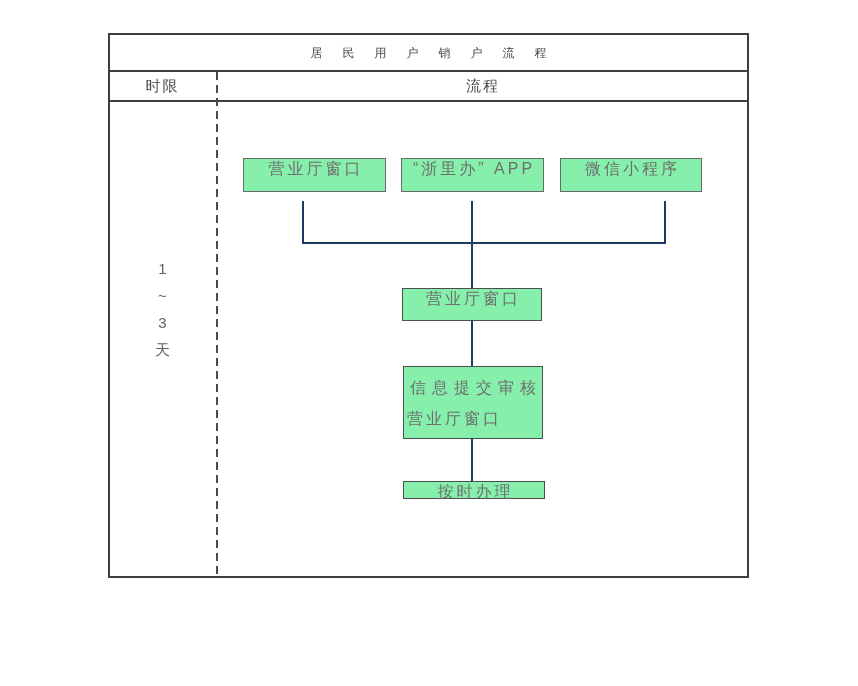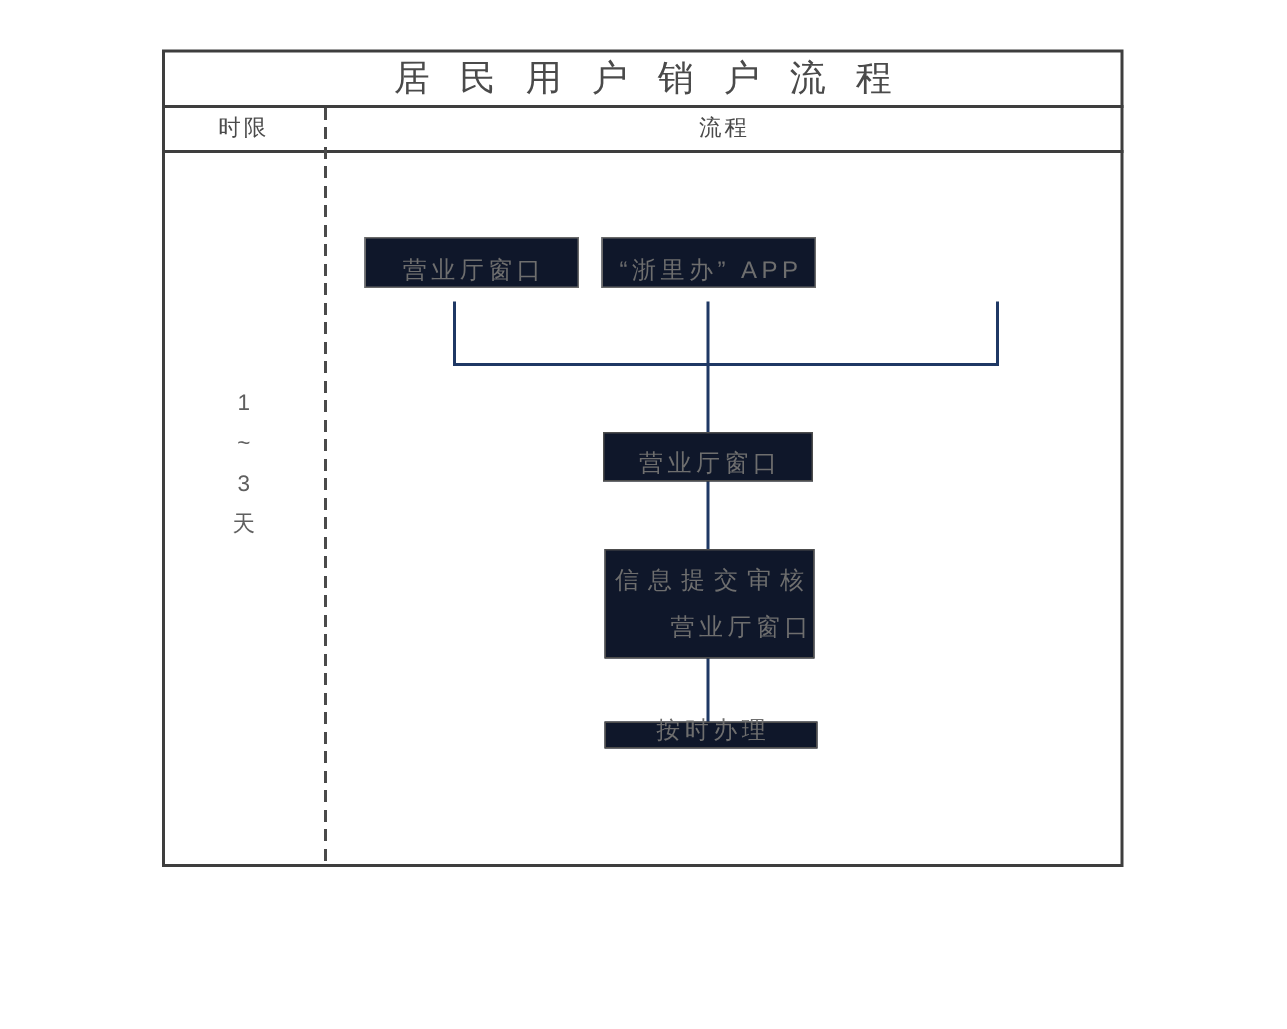--- a/index.html
+++ b/index.html
@@ -18,21 +18,21 @@
     border: 2px solid #3e3e3e;
     box-sizing: border-box;
     background: #ffffff;
   }
   .abs { position: absolute; box-sizing: border-box; }
 
   .title {
     left: 108px; top: 37px; width: 641px; height: 32px;
     line-height: 32px;
     text-align: center;
-    font-size: 24px;
+    font-size: 12px;
     letter-spacing: 20px;
     text-indent: 20px;
     color: #4a4a4a;
     white-space: nowrap;
   }
   .sep { background: #3e3e3e; height: 2px; left: 108px; width: 641px; }
   .sep1 { top: 70px; }
   .sep2 { top: 100px; }
 
   .hdr {
@@ -51,22 +51,22 @@
 
   .duration {
     left: 108px; top: 255px; width: 109px;
     text-align: center;
     font-size: 15px; line-height: 27px;
     color: #5f5f5f;
   }
 
   .node {
     border: 1.5px solid #666666;
-    background: #0f172a;
-    display: flex; align-items: flex-end; justify-content: center;
+    background: #86efac;
+    display: flex; align-items: flex-start; justify-content: center;
     font-size: 16px; color: #6e6e6e;
     letter-spacing: 3px; text-indent: 3px;
     white-space: nowrap;
   }
   .channel { top: 158px; height: 34px; border-color: #6a6a6a; }
   .ch1 { left: 243px; width: 143px; }
   .ch2 { left: 401px; width: 143px; }
   .ch3 { left: 560px; width: 142px; }
 
   .step { border-color: #4d4d4d; }
@@ -108,20 +108,23 @@
     <div>3</div>
     <div>天</div>
   </div>
 
   <div class="abs node channel ch1">
     <span>营业厅窗口</span>
   </div>
   <div class="abs node channel ch2">
     <span>“浙里办” APP</span>
   </div>
+  <div class="abs node channel ch3">
+    <span>微信小程序</span>
+  </div>
 
   <div class="abs conn v1"></div>
   <div class="abs conn v2"></div>
   <div class="abs conn v3"></div>
   <div class="abs conn h1"></div>
   <div class="abs conn v4"></div>
   <div class="abs conn v5"></div>
 
   <div class="abs node step s1">
     <span>营业厅窗口</span>

